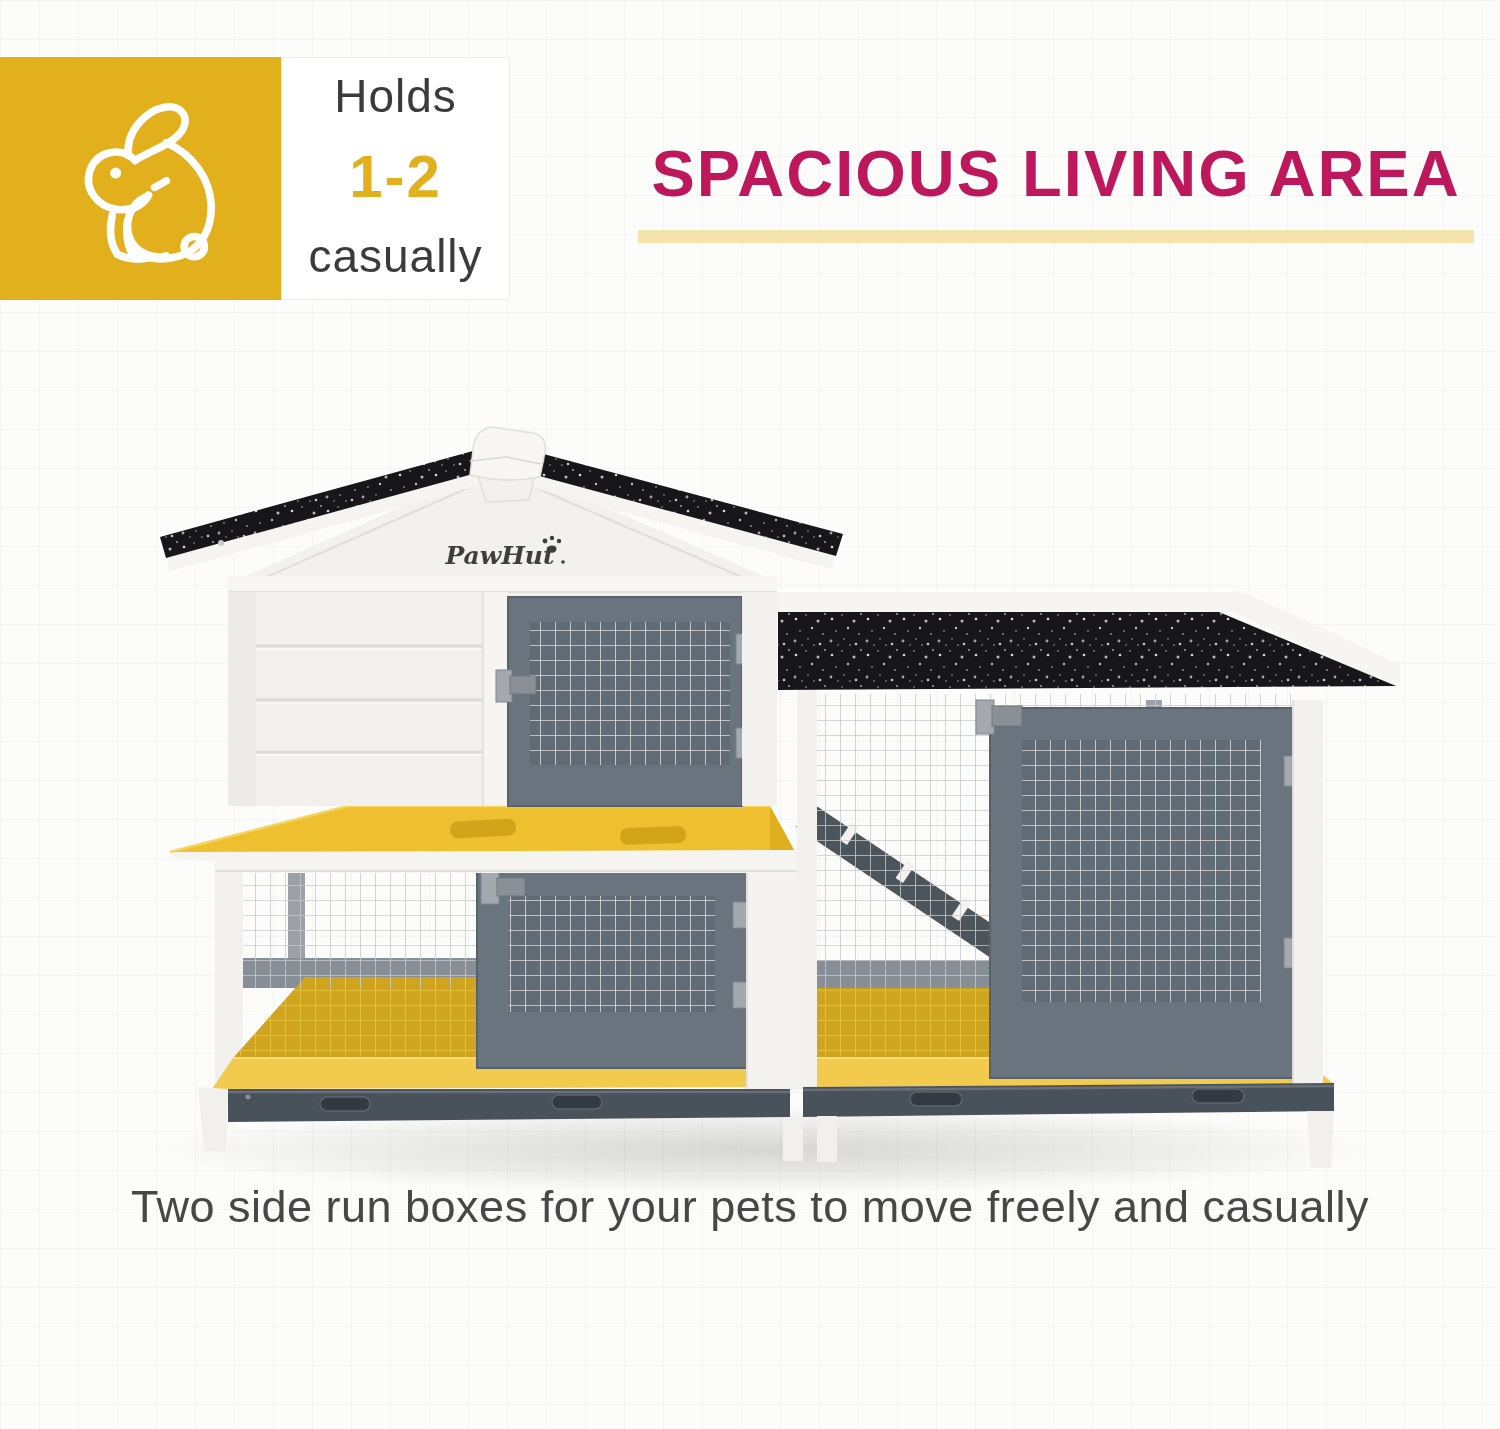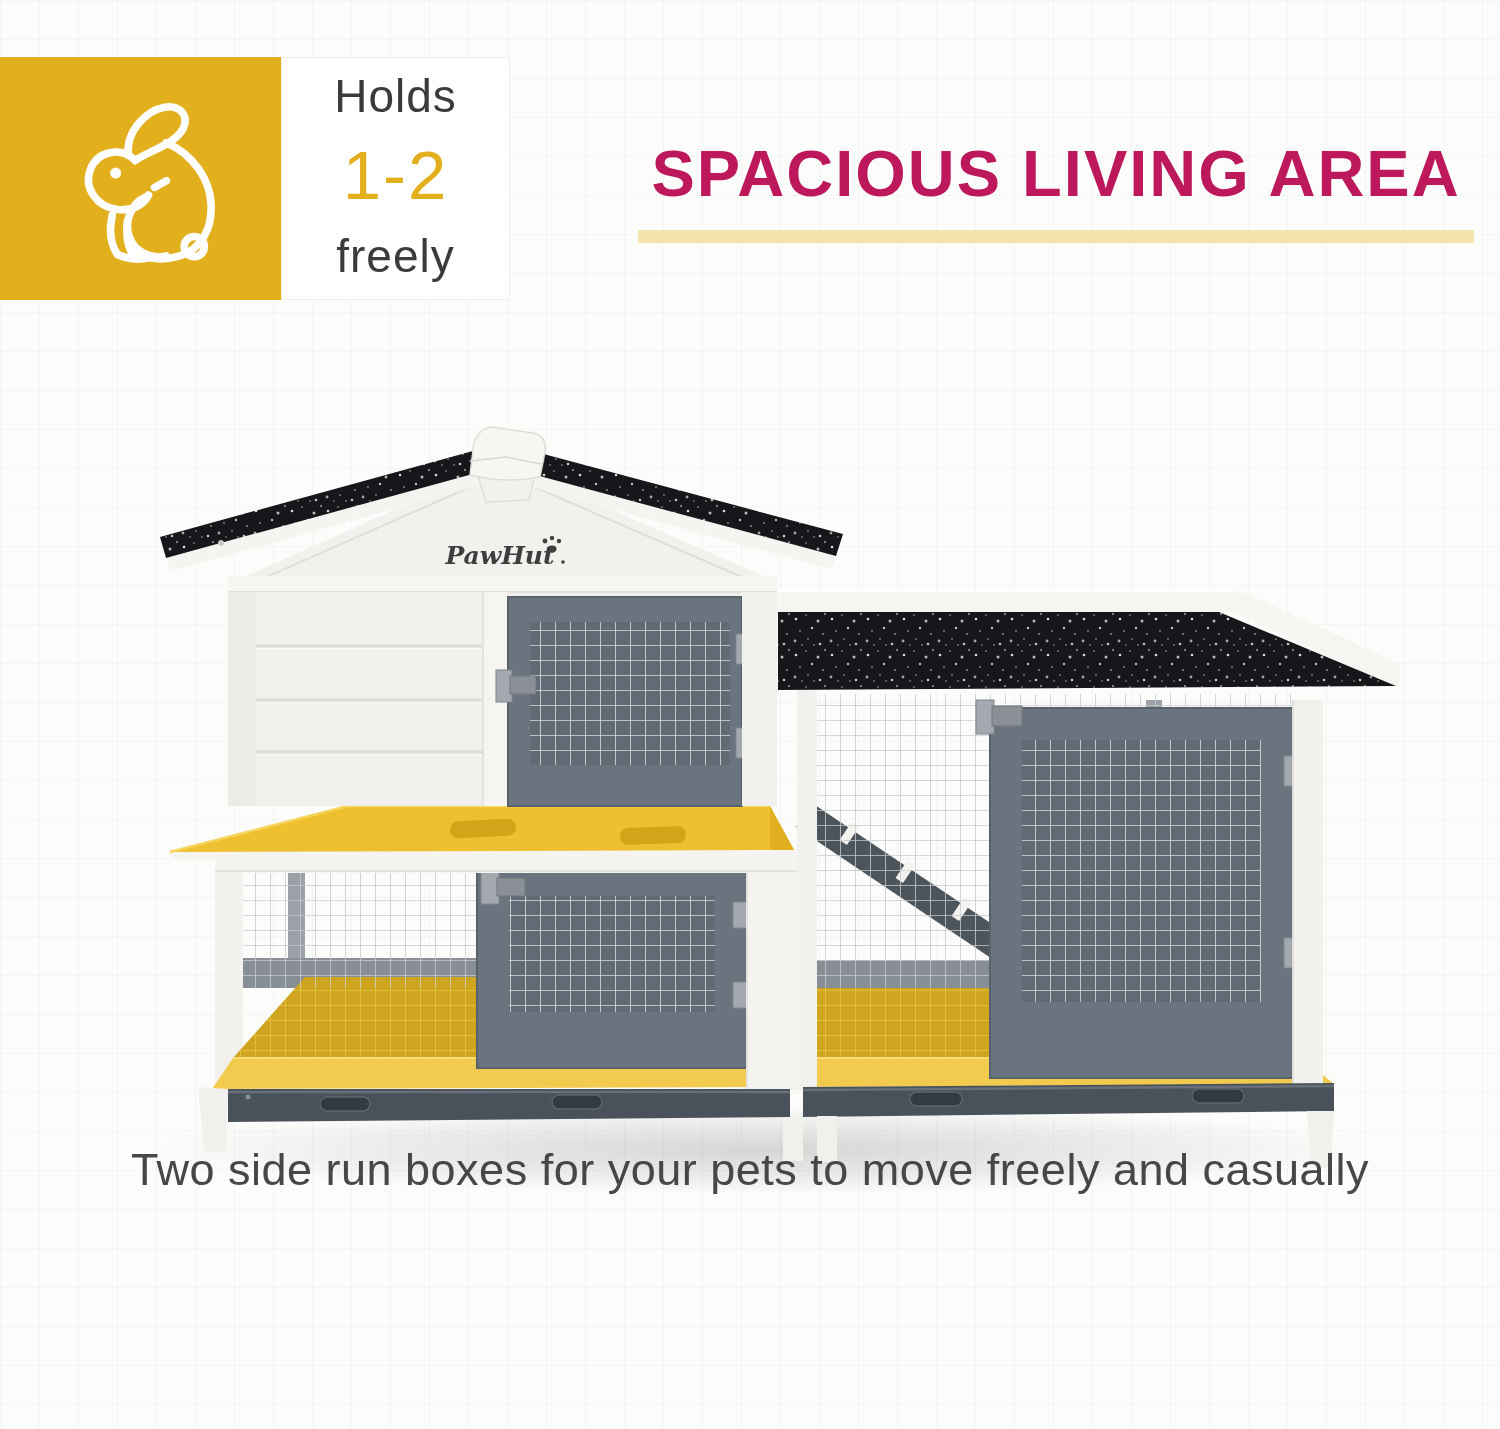--- a/index.html
+++ b/index.html
@@ -19,33 +19,33 @@
   .info-box{
     position:absolute;left:281px;top:57px;width:229px;height:243px;
     background:#FFFFFF;border:1px solid #EFEEE8;box-sizing:border-box;
     display:flex;flex-direction:column;align-items:center;justify-content:space-between;
     padding:15px 0 20px 0;text-align:center;
   }
   .info-top,.info-bottom{
     font-size:46px;color:#3B3B3B;letter-spacing:1px;line-height:1;
   }
   .info-value{
-    font-size:69px;font-weight:400;color:#E2AF1D;line-height:0.95;letter-spacing:2px;
+    font-size:60px;font-weight:700;color:#E2AF1D;line-height:0.95;letter-spacing:2px;
   }
   .headline-wrap{
     position:absolute;left:620px;top:141px;width:872px;text-align:center;
   }
   .headline{
     font-size:65px;font-weight:700;color:#be185d;letter-spacing:2px;line-height:1;white-space:nowrap;
   }
   .headline-underline{
     margin:24px auto 0 auto;width:836px;height:13px;background:#F4E4AB;
   }
   .caption-wrap{
-    position:absolute;left:0;top:1143px;width:1500px;text-align:center;
+    position:absolute;left:0;top:1180px;width:1500px;text-align:center;
   }
   .caption{
     font-size:45px;font-weight:300;color:#474747;letter-spacing:0.5px;line-height:1.2;
   }
   .hutch-svg{position:absolute;left:140px;top:410px;width:1260px;height:800px;}
 </style>
 </head>
 <body>
 
 <div class="icon-box">
@@ -61,21 +61,21 @@
       <path d="M82,194 C96,201 112,201 122,197"></path>
       <circle cx="173" cy="185" r="12"></circle>
     </g>
     <circle cx="80" cy="98" r="6.5" fill="#FFFFFF"></circle>
   </svg>
 </div>
 
 <div class="info-box">
   <div class="info-top">Holds</div>
   <div class="info-value">1-2</div>
-  <div class="info-bottom">freely</div>
+  <div class="info-bottom">casually</div>
 </div>
 
 <div class="headline-wrap">
   <div class="headline">SPACIOUS LIVING AREA</div>
   <div class="headline-underline"></div>
 </div>
 
 <svg class="hutch-svg" viewBox="140 410 1260 800">
   <defs>
     <pattern id="roofP" width="36" height="36" patternUnits="userSpaceOnUse">

